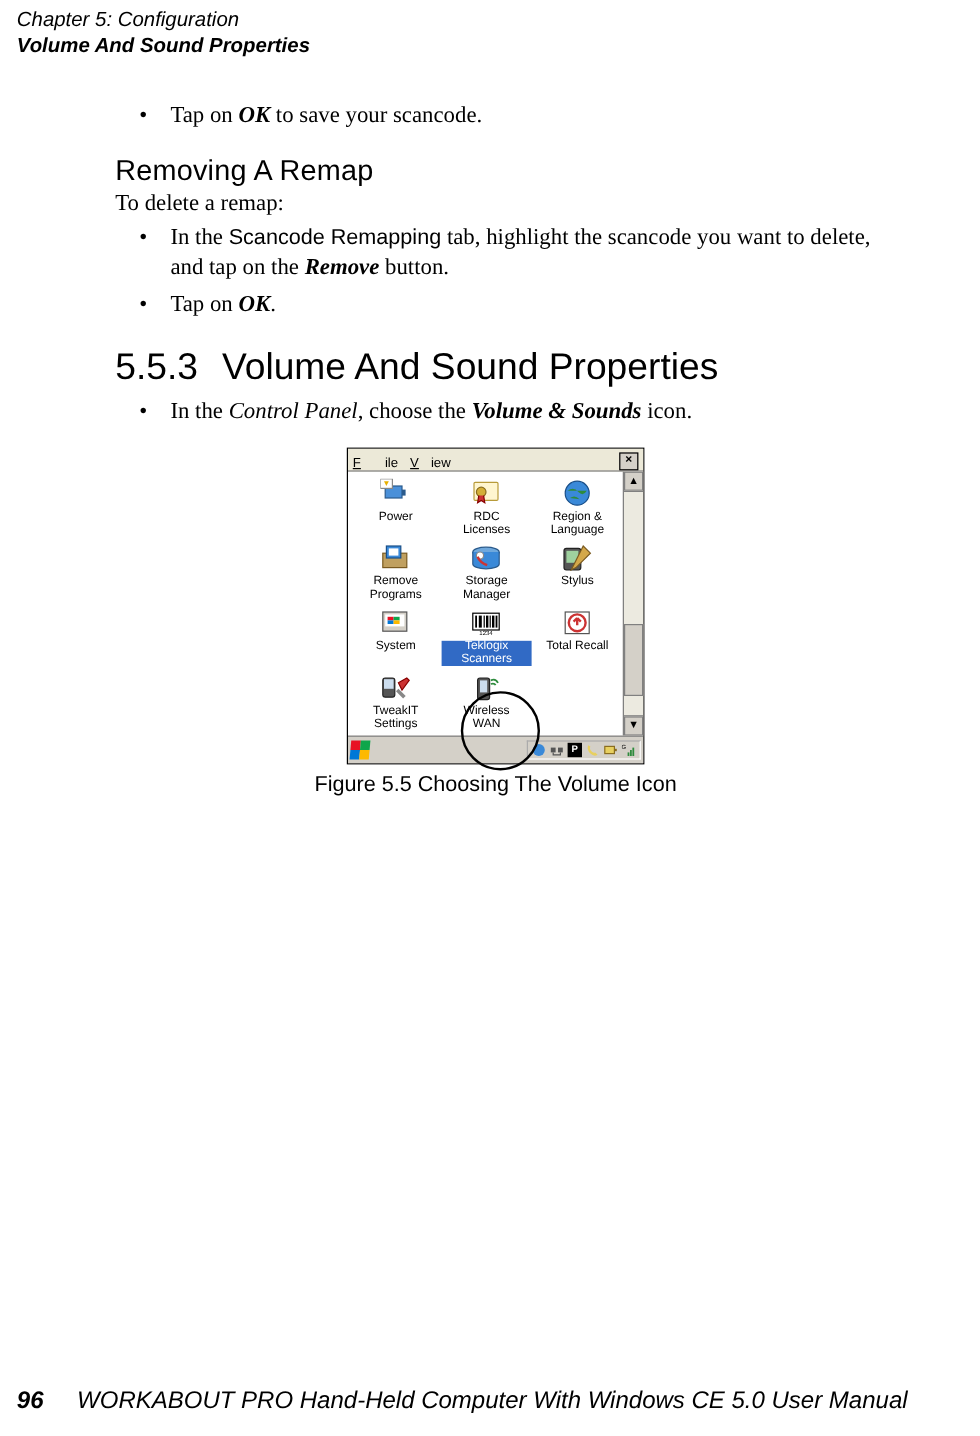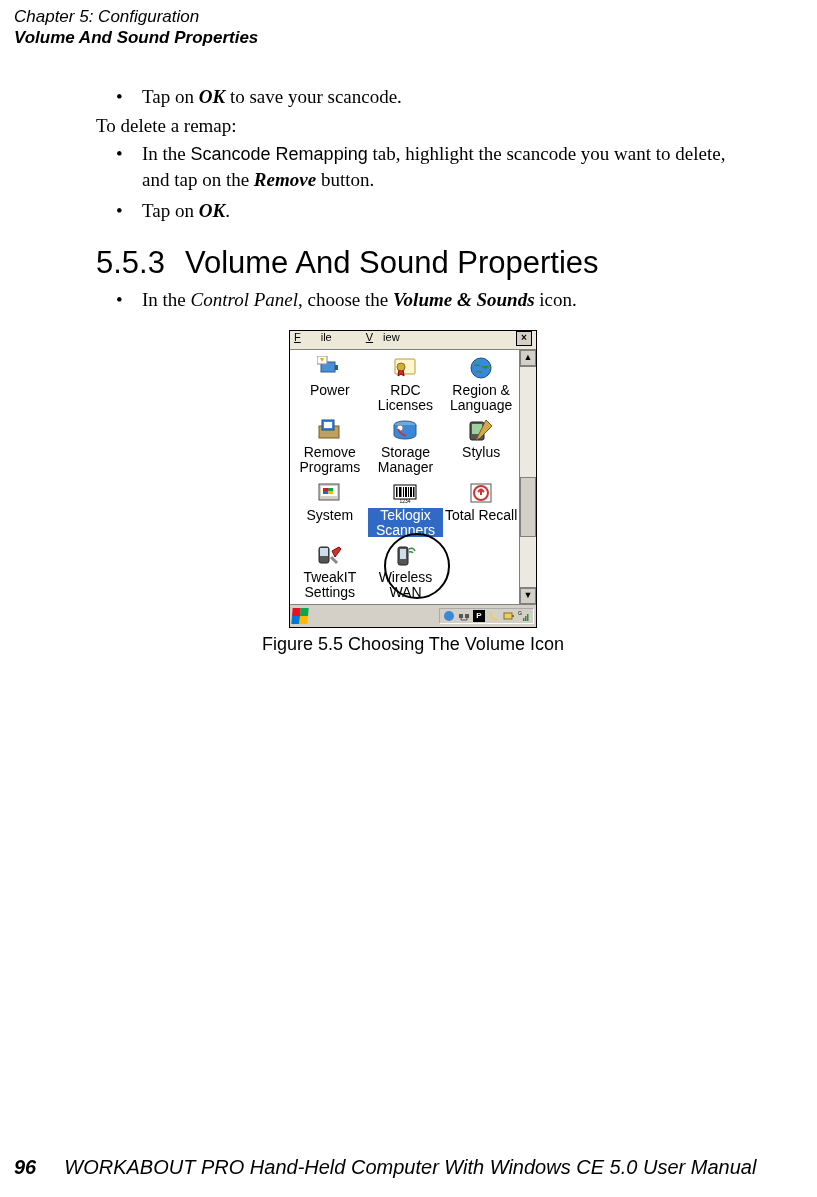--- a/index.html
+++ b/index.html
@@ -103,25 +103,24 @@
     background: #fff;
     text-align: left;
     font-family: "MS Sans Serif", Tahoma, Arial, sans-serif;
     font-size: 10px;
     position: relative;
   }
   .menubar {
     height: 18px;
     border-bottom: 1px solid #808080;
     display: flex;
-    align-items: flex-start;
+    align-items: flex-end;
     background: #ece9d8;
     padding: 0 4px;
     font-size: 11px;
-    gap: 24px;
   }
   .menubar span { margin-right: 10px; }
   .menubar .u { text-decoration: underline; }
   .close-x {
     margin-left: auto;
     width: 14px; height: 13px;
     border: 1px solid #000;
     background: #d4d0c8;
     text-align: center;
     line-height: 11px;
@@ -141,21 +140,21 @@
   .cpl-item {
     text-align: center;
     line-height: 1.05;
     padding-bottom: 2px;
   }
   .cpl-item .ic {
     width: 32px; height: 28px;
     margin: 0 auto 1px;
     display: flex; align-items: center; justify-content: center;
   }
-  .cpl-item .lbl { font-size: 14px; white-space: pre; }
+  .cpl-item .lbl { font-size: 10px; white-space: pre; }
   .cpl-item.selected .lbl { background: #316ac5; color: #fff; padding: 0 2px;}
   .scrollbar {
     width: 16px;
     background: #d4d0c8;
     display: flex;
     flex-direction: column;
     border-left: 1px solid #808080;
   }
   .scroll-btn, .scroll-thumb, .scroll-track {
     border: 1px solid #808080;
@@ -212,20 +211,21 @@
     <div class="line2">Volume And Sound Properties</div>
   </div>
 
   <div class="content">
     <ul class="bullets indent1">
       <li>
         <span>Tap on </span><span class="emph-bold">OK</span><span> to save your scancode.</span>
       </li>
     </ul>
 
+    <div class="h-sub">Removing A Remap</div>
     <div>To delete a remap:</div>
 
     <ul class="bullets indent1">
       <li>
         <span>In the </span><span class="sans-bold">Scancode Remapping</span><span> tab, highlight the scancode you want to delete, and tap on the </span><span class="emph-bold">Remove</span><span> button.</span>
       </li>
       <li>
         <span>Tap on </span><span class="emph-bold">OK</span><span>.</span>
       </li>
     </ul>

